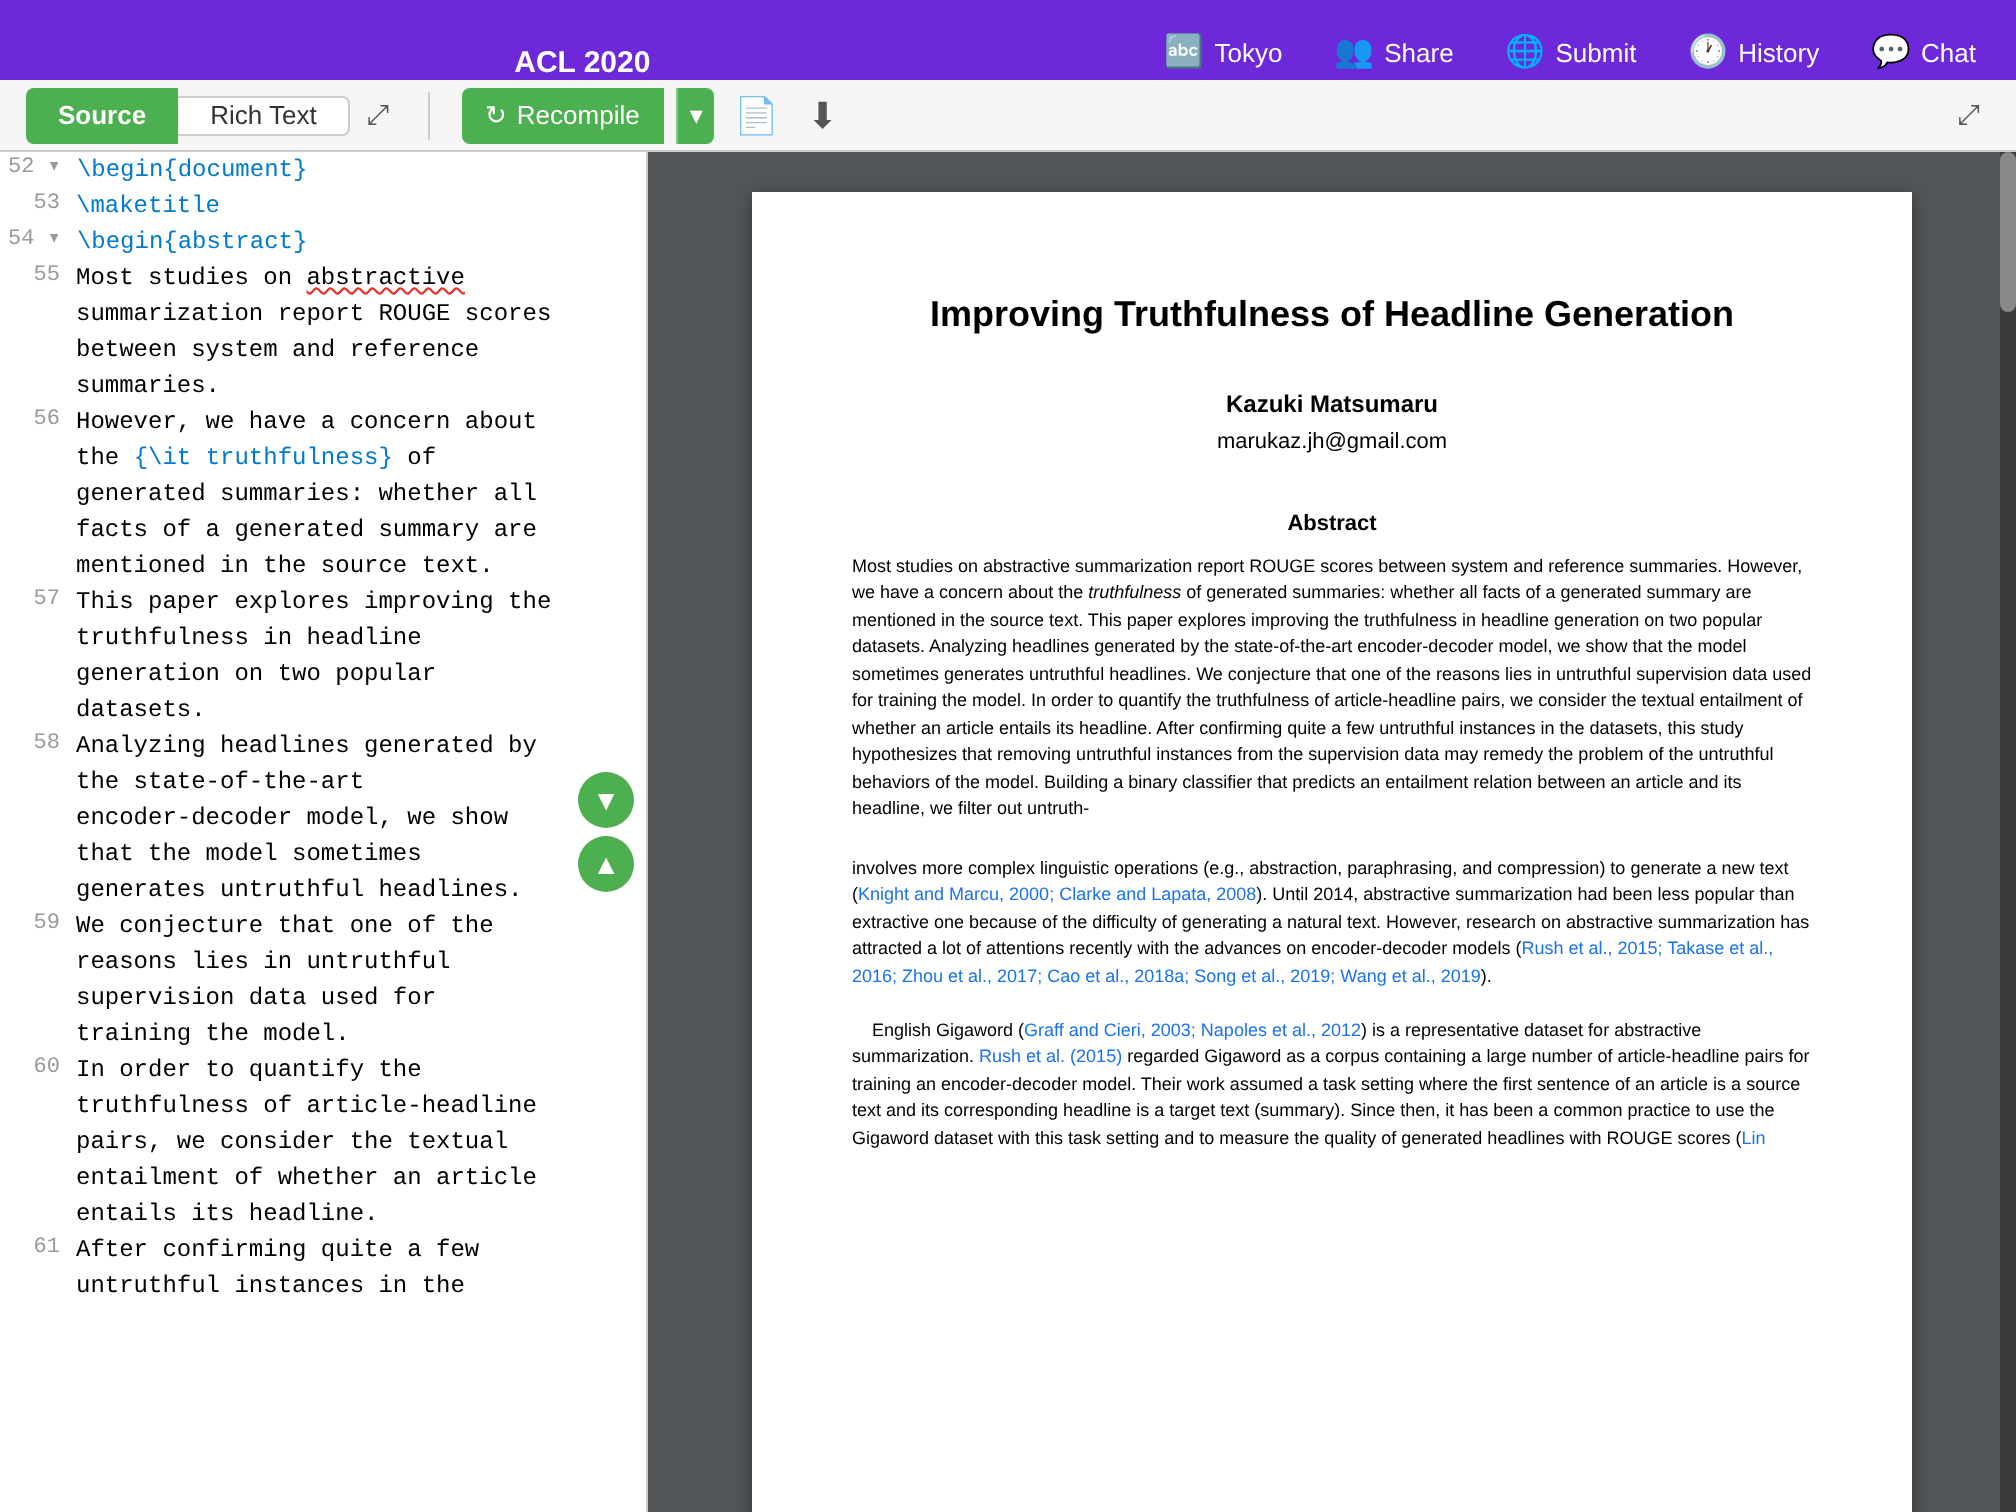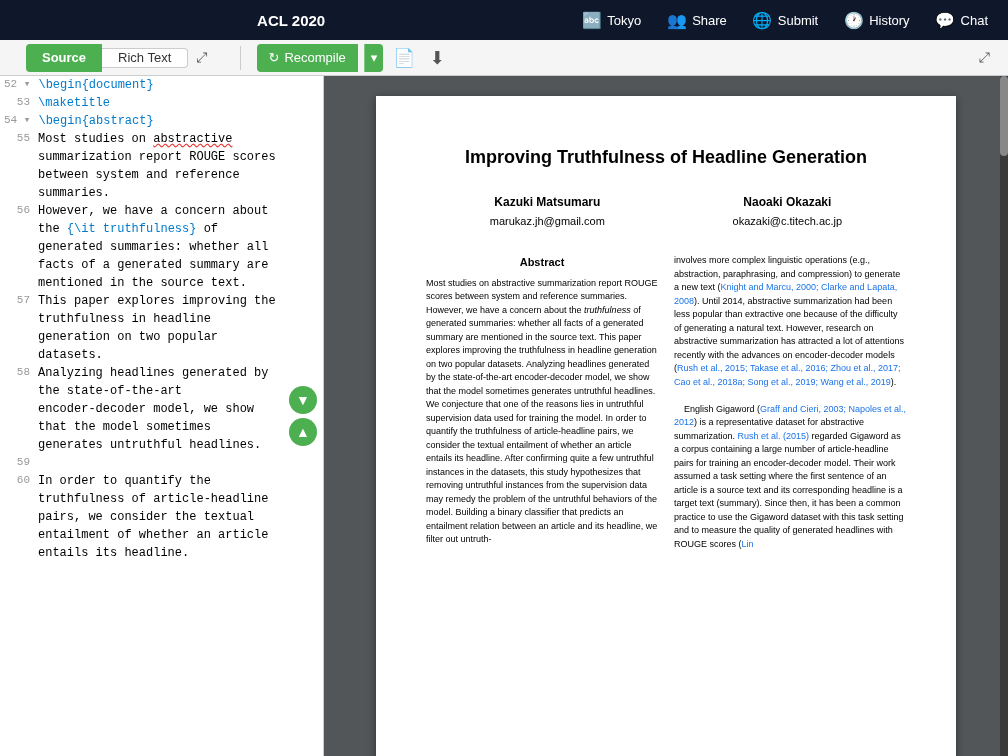--- a/index.html
+++ b/index.html
@@ -1,22 +1,22 @@
 <!DOCTYPE html>
 <html><head>
   <meta charset="utf-8">
   <style>
     * { box-sizing: border-box; margin: 0; padding: 0; }
     body { font-family: Arial, sans-serif; font-size: 13px; background: #f0f0f0; width: 1008px; height: 756px; overflow: hidden; }
 
     
     #topbar {
       display: flex;
-      align-items: center;
-      background: #0f172a;
+      align-items: flex-end;
+      background: #6d28d9;
       height: 40px;
       padding: 0 10px;
       color: white;
     }
     #topbar .title {
       flex: 1;
       text-align: center;
       font-size: 15px;
       font-weight: bold;
       color: white;
@@ -44,21 +44,21 @@
     #secondbar {
       display: flex;
       align-items: center;
       background: #f5f5f5;
       height: 36px;
       border-bottom: 1px solid #ccc;
     }
     .source-tabs {
       display: flex;
       align-items: center;
-      padding: 0 26px;
+      padding: 0 13px;
       gap: 0;
       height: 100%;
     }
     .tab-source {
       background: #4CAF50;
       color: white;
       padding: 5px 16px;
       border-radius: 4px 0 0 4px;
       font-size: 13px;
       font-weight: bold;
@@ -253,20 +253,21 @@
     .author-name {
       font-weight: bold;
       font-size: 12px;
     }
     .abstract-section {
       display: flex;
       gap: 16px;
       font-size: 9.5px;
       line-height: 1.5;
       margin-top: 0;
+      flex-direction: column;
     }
     .abstract-col {
       flex: 1;
     }
     .abstract-title {
       text-align: center;
       font-weight: bold;
       font-size: 11px;
       margin-bottom: 6px;
     }
@@ -379,49 +380,54 @@
           <div class="line">
             <div class="line-num">58</div>
             <div class="line-content">Analyzing headlines generated by
 the state-of-the-art
 encoder-decoder model, we show
 that the model sometimes
 generates untruthful headlines.</div>
           </div>
           <div class="line">
             <div class="line-num">59</div>
+            <div class="line-content">We conjecture that one of the
+reasons lies in untruthful
+supervision data used for
+training the model.</div>
           </div>
           <div class="line">
             <div class="line-num">60</div>
             <div class="line-content">In order to quantify the
 truthfulness of article-headline
 pairs, we consider the textual
 entailment of whether an article
 entails its headline.</div>
+          </div>
+          <div class="line">
+            <div class="line-num">61</div>
+            <div class="line-content">After confirming quite a few
+untruthful instances in the</div>
           </div>
         </div>
     </div>
     <div class="scroll-arrows">
       <button class="scroll-arrow-btn">▼</button>
       <button class="scroll-arrow-btn">▲</button>
     </div>
   </div>
 
   <div id="pdf-panel">
     <div class="pdf-page">
       <div class="pdf-title">Improving Truthfulness of Headline Generation</div>
 
       <div class="authors-section">
         <div class="author">
           <div class="author-name">Kazuki Matsumaru</div>
           <div>marukaz.jh@gmail.com</div>
-        </div>
-        <div class="author">
-          <div class="author-name">Naoaki Okazaki</div>
-          <div>okazaki@c.titech.ac.jp</div>
         </div>
       </div>
 
       <div class="abstract-section">
         <div class="abstract-col">
           <div class="abstract-title">Abstract</div>
           <div style="font-size:9px; line-height:1.5;">Most studies on abstractive summarization report ROUGE scores between system and reference summaries. However, we have a concern about the <em>truthfulness</em> of generated summaries: whether all facts of a generated summary are mentioned in the source text. This paper explores improving the truthfulness in headline generation on two popular datasets. Analyzing headlines generated by the state-of-the-art encoder-decoder model, we show that the model sometimes generates untruthful headlines. We conjecture that one of the reasons lies in untruthful supervision data used for training the model. In order to quantify the truthfulness of article-headline pairs, we consider the textual entailment of whether an article entails its headline. After confirming quite a few untruthful instances in the datasets, this study hypothesizes that removing untruthful instances from the supervision data may remedy the problem of the untruthful behaviors of the model. Building a binary classifier that predicts an entailment relation between an article and its headline, we filter out untruth-</div>
         </div>
         <div class="abstract-col">
           <div style="font-size:9px; line-height:1.5;">involves more complex linguistic operations (e.g., abstraction, paraphrasing, and compression) to generate a new text (<span class="link-blue">Knight and Marcu, 2000; Clarke and Lapata, 2008</span>). Until 2014, abstractive summarization had been less popular than extractive one because of the difficulty of generating a natural text. However, research on abstractive summarization has attracted a lot of attentions recently with the advances on encoder-decoder models (<span class="link-blue">Rush et al., 2015; Takase et al., 2016; Zhou et al., 2017; Cao et al., 2018a; Song et al., 2019; Wang et al., 2019</span>).<br><br>

